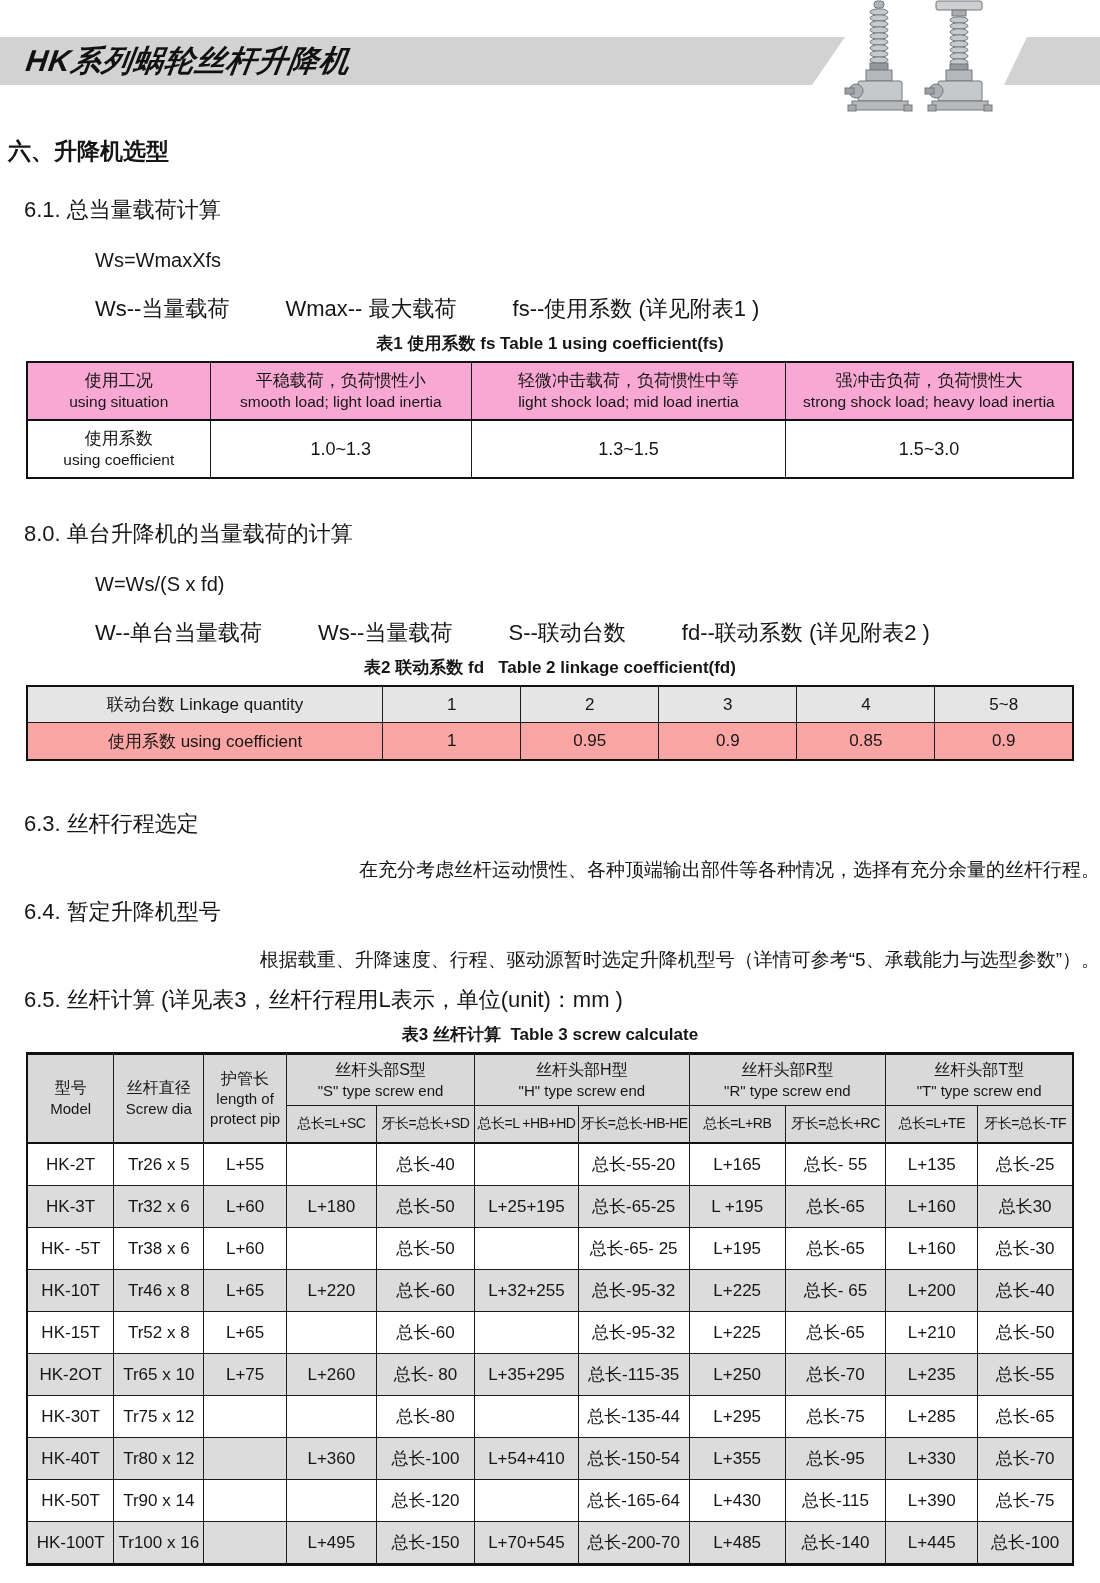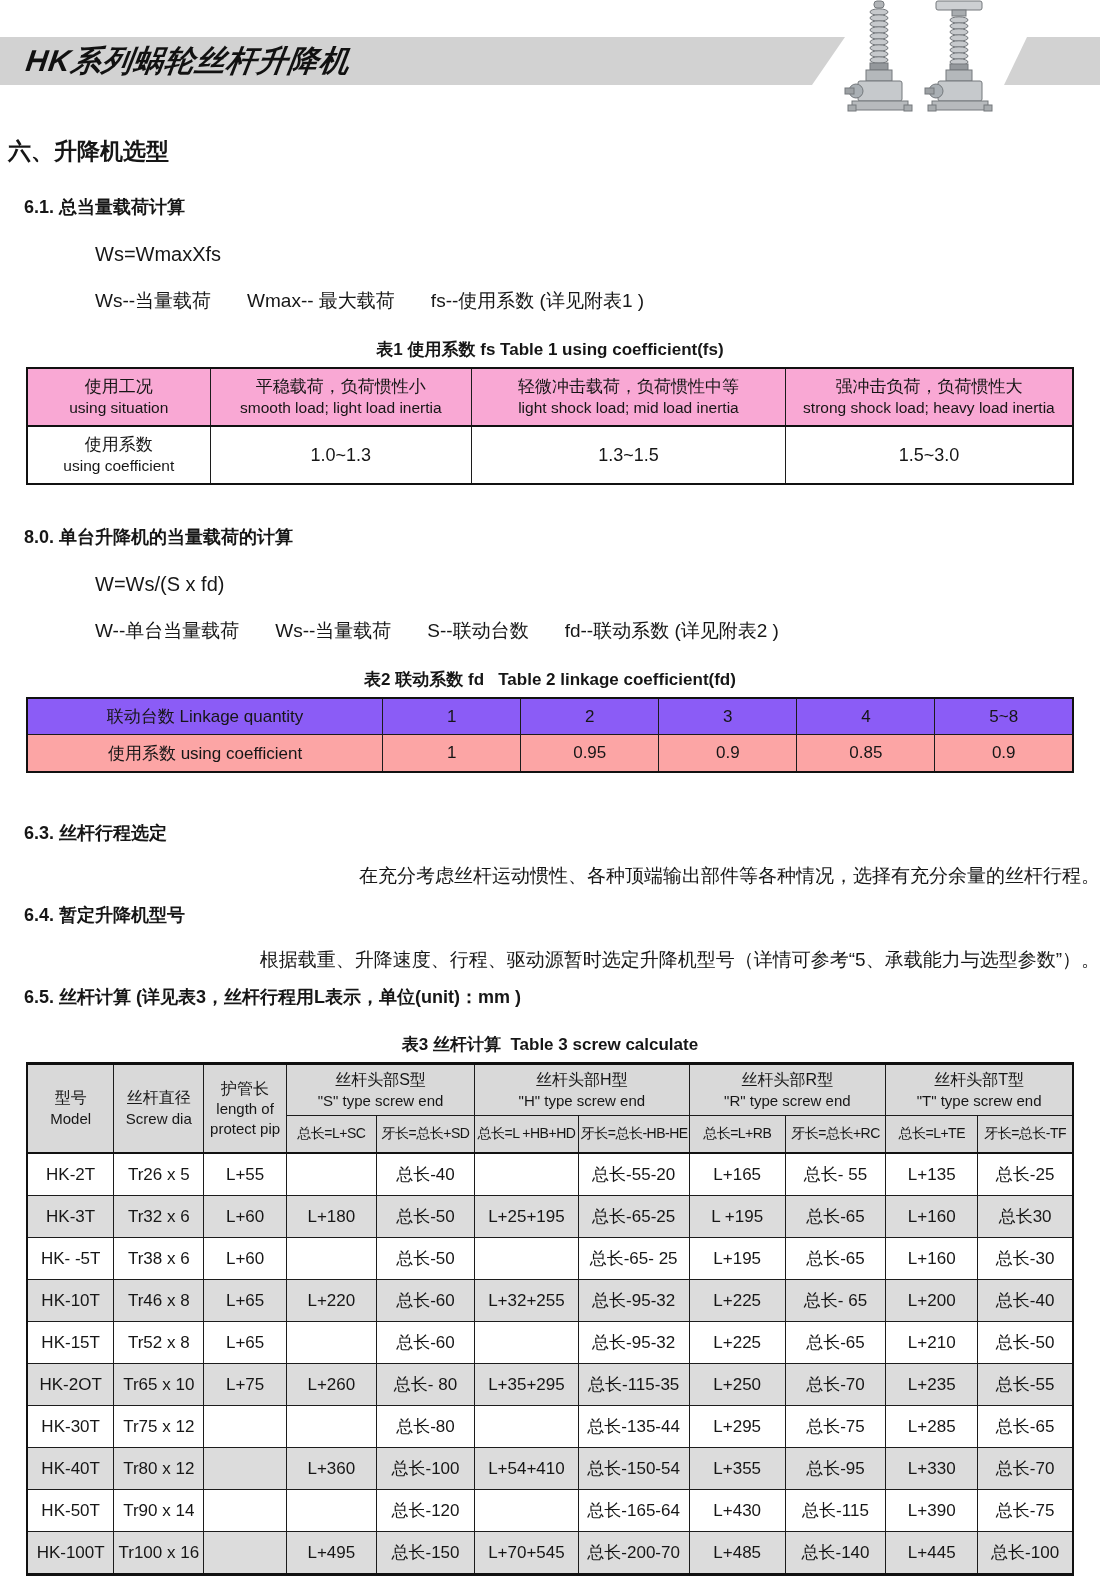--- a/index.html
+++ b/index.html
@@ -24,41 +24,41 @@
   }
   .banner-title{
     display:inline-block;margin-left:26px;
     font-size:30px;font-weight:700;font-style:italic;
     transform:skewX(-8deg);letter-spacing:1px;color:#111;
     white-space:nowrap;
   }
   .machines{position:absolute;top:0;left:836px;width:170px;height:118px;}
   
   .page-section-title{margin:18px 0 0 8px;font-size:23px;font-weight:700;}
-  .sec-heading{margin:28px 16px 0 24px;font-size:18px;font-weight:700;}
+  .sec-heading{margin:28px 16px 0 24px;font-size:22px;font-weight:400;}
   .sec-heading.tight{margin-top:14px;}
   .formula{margin:24px 0 0 95px;font-size:20px;font-weight:500;}
-  .legend{display:flex;gap:36px;margin:22px 0 0 95px;font-size:19px;font-weight:500;white-space:pre;}
+  .legend{display:flex;gap:56px;margin:22px 0 0 95px;font-size:22px;font-weight:500;white-space:pre;}
   .bodytext{margin:18px 0 0 48px;font-size:19px;text-align:right;}
-  .caption{margin:24px 0 0 0;text-align:center;font-size:17px;font-weight:600;white-space:pre;}
+  .caption{margin:8px 0 0 0;text-align:center;font-size:17px;font-weight:600;white-space:pre;}
   
   table{border-collapse:collapse;table-layout:fixed;width:1048px;margin:6px auto 0 auto;}
   th,td{border:1px solid #1c1c1c;text-align:center;vertical-align:middle;padding:0 2px;overflow:hidden;}
   th{font-weight:400;}
   .zh,.en{display:block;line-height:1.3;}
   .zh{font-size:17px;}
   .en{font-size:15.5px;text-align:center;}
   
   .t1{border:2px solid #111;}
   .t1 thead th{background:#f9a8d4;height:56px;}
   .t1 thead{border-bottom:2px solid #111;}
   .t1 tbody td{height:56px;font-size:18px;background:#fff;}
   
   .t2{border:2px solid #111;}
-  .t2 thead th{background:#8b5cf6;height:35px;font-size:17px;}
+  .t2 thead th{background:#e5e5e5;height:35px;font-size:17px;}
   .t2 thead{border-bottom:1.5px solid #111;}
   .t2 tbody td{height:36px;font-size:17px;background:#fca5a5;}
   
   .t3{border:2px solid #111;border-top:3px solid #111;border-bottom:3px solid #111;}
   .t3 thead th{background:#d9d9d9;}
   .t3 thead tr.grp th{height:50px;}
   .t3 thead tr.sub th{height:36px;font-size:14px;letter-spacing:-0.5px;white-space:nowrap;}
   .t3 thead{border-bottom:2px solid #111;}
   .t3 thead .zh{font-size:16px;}
   .t3 thead .en{font-size:15px;}

